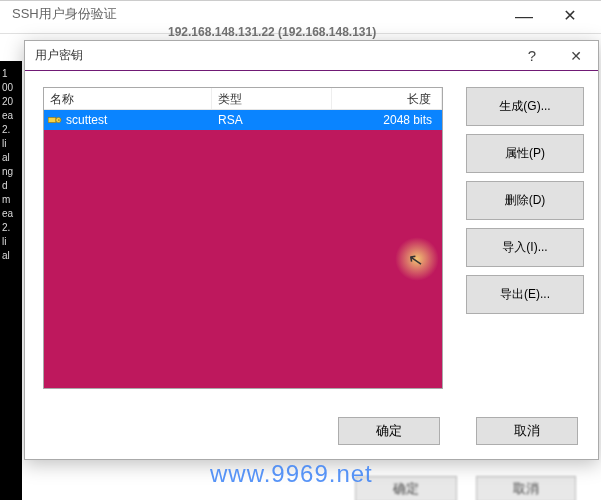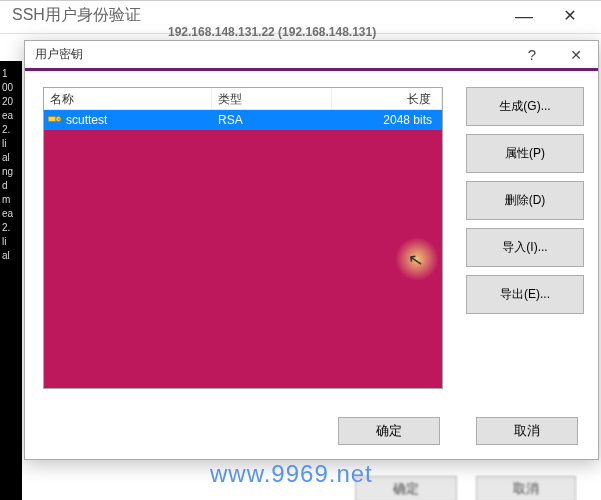--- a/index.html
+++ b/index.html
@@ -1,49 +1,49 @@
 <!DOCTYPE html>
 <html><head>
 <meta charset="utf-8">
 <style>
 * { box-sizing: border-box; margin: 0; padding: 0; font-family: "Microsoft YaHei", "Segoe UI", Tahoma, sans-serif; }
 html, body { width: 601px; height: 500px; overflow: hidden; background: #fff; }
 
 
 .bg-window { position: absolute; left: 0; top: 0; width: 601px; height: 500px; background: #fff; border-top: 1px solid #ccc; }
-.bg-title { position: absolute; left: 12px; top: 4px; color: #666; font-size: 16px; }
+.bg-title { position: absolute; left: 12px; top: 4px; color: #666; font-size: 13px; }
 .bg-min { position: absolute; right: 54px; top: 0; width: 46px; height: 30px; text-align: center; line-height: 30px; color: #333; font-size: 18px; }
 .bg-close { position: absolute; right: 8px; top: 0; width: 46px; height: 30px; text-align: center; line-height: 30px; color: #333; font-size: 16px; }
 .bg-line { position: absolute; left: 0; top: 32px; width: 601px; height: 1px; background: #e0e0e0; }
 .bg-ip { position: absolute; left: 168px; top: 24px; color: #737373; font-size: 12px; font-weight: bold; }
 .bg-left-strip { position: absolute; left: 0; top: 60px; width: 22px; height: 440px; background: #000; color: #ddd; font-size: 10px; line-height: 14px; padding-top: 6px; text-align: left; font-family: monospace; }
 .bg-left-strip span { display: block; padding-left: 2px; }
 .bg-left-tab { position: absolute; left: 0; top: 66px; width: 16px; height: 20px; background: #0a84ff; color: #fff; font-size: 11px; line-height: 20px; text-align: center; }
 
 
 .mid-btn { position: absolute; height: 26px; border: 1px solid #bbb; background: #e8e8e8; font-size: 13px; text-align: center; line-height: 24px; color: #444; filter: blur(1px); }
 .mid-ok { left: 355px; top: 476px; width: 102px; }
 .mid-cancel { left: 476px; top: 476px; width: 100px; }
 
 
 .dlg { position: absolute; left: 24px; top: 40px; width: 575px; height: 420px; background: #fff; border: 1px solid #aaa; box-shadow: 0 4px 18px rgba(0,0,0,0.25); }
-.dlg-titlebar { height: 30px; border-bottom: 3px solid #701a75; display: flex; align-items: center; padding-left: 10px; }
+.dlg-titlebar { height: 30px; border-bottom: 1px solid #701a75; display: flex; align-items: center; padding-left: 10px; }
 .dlg-title { font-size: 12px; color: #333; flex: 1; }
 .dlg-help { width: 44px; text-align: center; font-size: 15px; color: #444; }
 .dlg-x { width: 44px; text-align: center; font-size: 14px; color: #444; }
 
 .dlg-body { position: absolute; left: 14px; top: 46px; right: 14px; bottom: 64px; }
 .list { position: absolute; left: 4px; top: 0; width: 400px; height: 302px; border: 1px solid #a9a9a9; background: #be185d; }
 .list-header { display: flex; height: 22px; background: #fff; border-bottom: 1px solid #e5e5e5; font-size: 12px; color: #333; }
 .list-header div { padding: 3px 6px; border-right: 1px solid #eee; }
 .col-name { width: 168px; }
 .col-type { width: 120px; }
 .col-len { flex: 1; text-align: right; padding-right: 10px !important; }
 .list-row { display: flex; height: 20px; font-size: 12px; color: #fff; background: #0a84ff; align-items: center; }
-.list-row .col-name { display: flex; align-items: flex-start; gap: 4px; padding-left: 4px; }
+.list-row .col-name { display: flex; align-items: center; gap: 4px; padding-left: 4px; }
 .list-row .col-type { padding-left: 6px; }
 .list-row .col-len { padding-right: 10px; }
 .key-icon { width: 14px; height: 12px; }
 
 .btn-stack { position: absolute; right: 0; top: 0; width: 118px; display: flex; flex-direction: column; gap: 8px; }
 .side-btn { height: 39px; border: 1px solid #adadad; background: #e1e1e1; font-size: 12px; cursor: default; }
 
 .dlg-footer { position: absolute; left: 0; right: 0; bottom: 14px; display: flex; justify-content: flex-end; gap: 36px; padding-right: 20px; }
 .foot-btn { width: 102px; height: 28px; border: 1px solid #adadad; background: #e1e1e1; font-size: 13px; }
 

